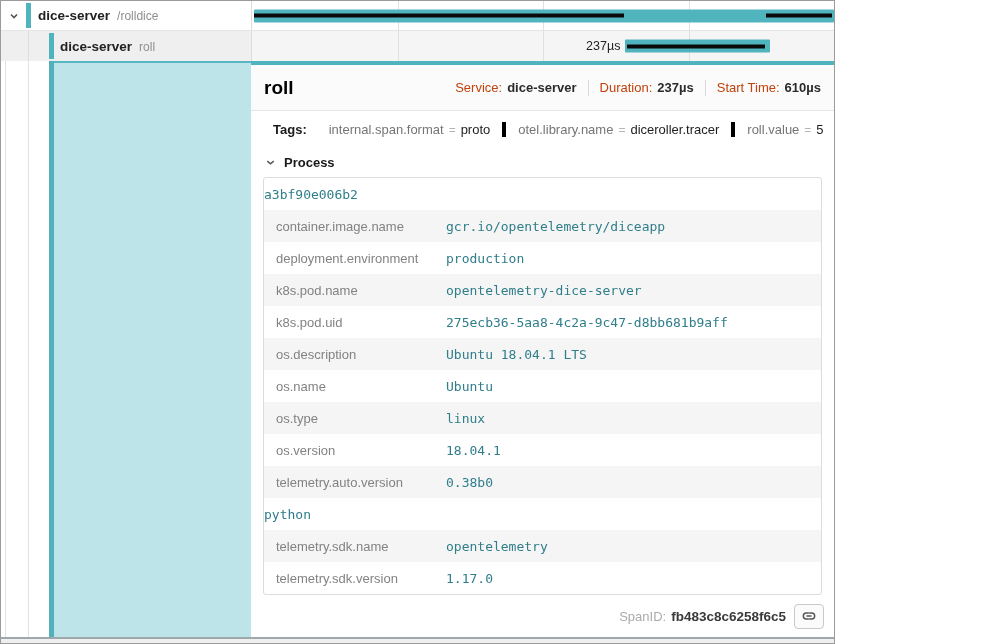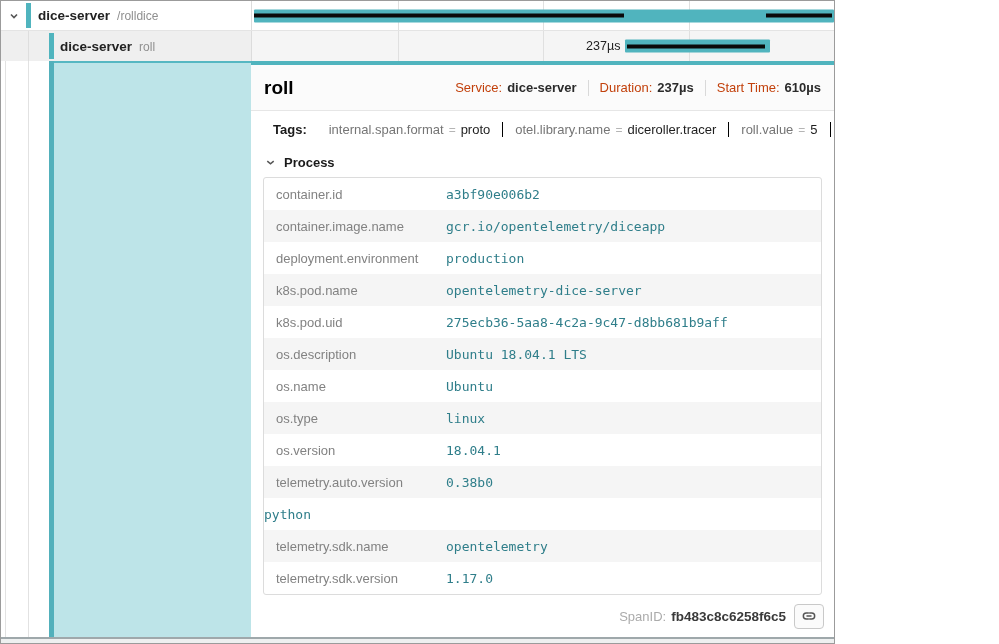--- a/index.html
+++ b/index.html
@@ -48,21 +48,21 @@
                   border-bottom:1px solid #e6e6e6; background:#fbfbfb; }
   .detail-title{ font-size:19px; font-weight:bold; color:#000; }
   .summary{ margin-left:auto; display:flex; align-items:center; }
   .sum-label{ color:#c2410c; font-size:13px; }
   .sum-value{ color:#2b2b2b; font-weight:bold; font-size:13px; margin-left:5px; }
   .sum-sep{ width:1px; height:16px; background:#d9d9d9; margin:0 11px; }
 
   .accordion-row{ flex:0 0 37px; display:flex; align-items:center; padding:0 14px; cursor:pointer; }
   .acc-title{ font-weight:bold; color:#1a1a1a; margin-left:8px; }
   .tag-list{ display:flex; align-items:center; margin-left:10px; }
-  .tag-item{ display:flex; align-items:baseline; padding:0 12px; border-left:1px solid #000000; }
+  .tag-item{ display:flex; align-items:baseline; padding:0 12px; border-left:4px solid #000000; }
   .tag-item:first-child{ border-left:none; }
   .tag-key{ color:#757575; }
   .tag-eq{ color:#b5b5b5; margin:0 5px; font-size:12px; }
   .tag-val{ color:#1e1e1e; }
   .process-row{ flex:0 0 29px; }
 
   .kv-table{ flex:0 0 418px; margin:0 12px; border:1px solid #dcdcdc; border-radius:3px;
              background:#fff; display:flex; flex-direction:column; overflow:hidden; }
   .kv-row{ flex:1; display:flex; align-items:center; }
   .kv-row:nth-child(even){ background:#f5f5f5; }
@@ -183,21 +183,20 @@
 
     <div class="accordion-row process-row">
       <svg width="11" height="11" viewBox="0 0 12 12">
         <polyline points="2.5,4.5 6,7.5 9.5,4.5" fill="none" stroke="#555" stroke-width="1.6"></polyline>
       </svg>
       <span class="acc-title">Process</span>
     </div>
 
     <div class="kv-table">
       <div class="kv-row">
-        <span class="kv-key">container.id</span>
         <span class="kv-val">a3bf90e006b2</span>
       </div>
       <div class="kv-row">
         <span class="kv-key">container.image.name</span>
         <span class="kv-val">gcr.io/opentelemetry/diceapp</span>
       </div>
       <div class="kv-row">
         <span class="kv-key">deployment.environment</span>
         <span class="kv-val">production</span>
       </div>

